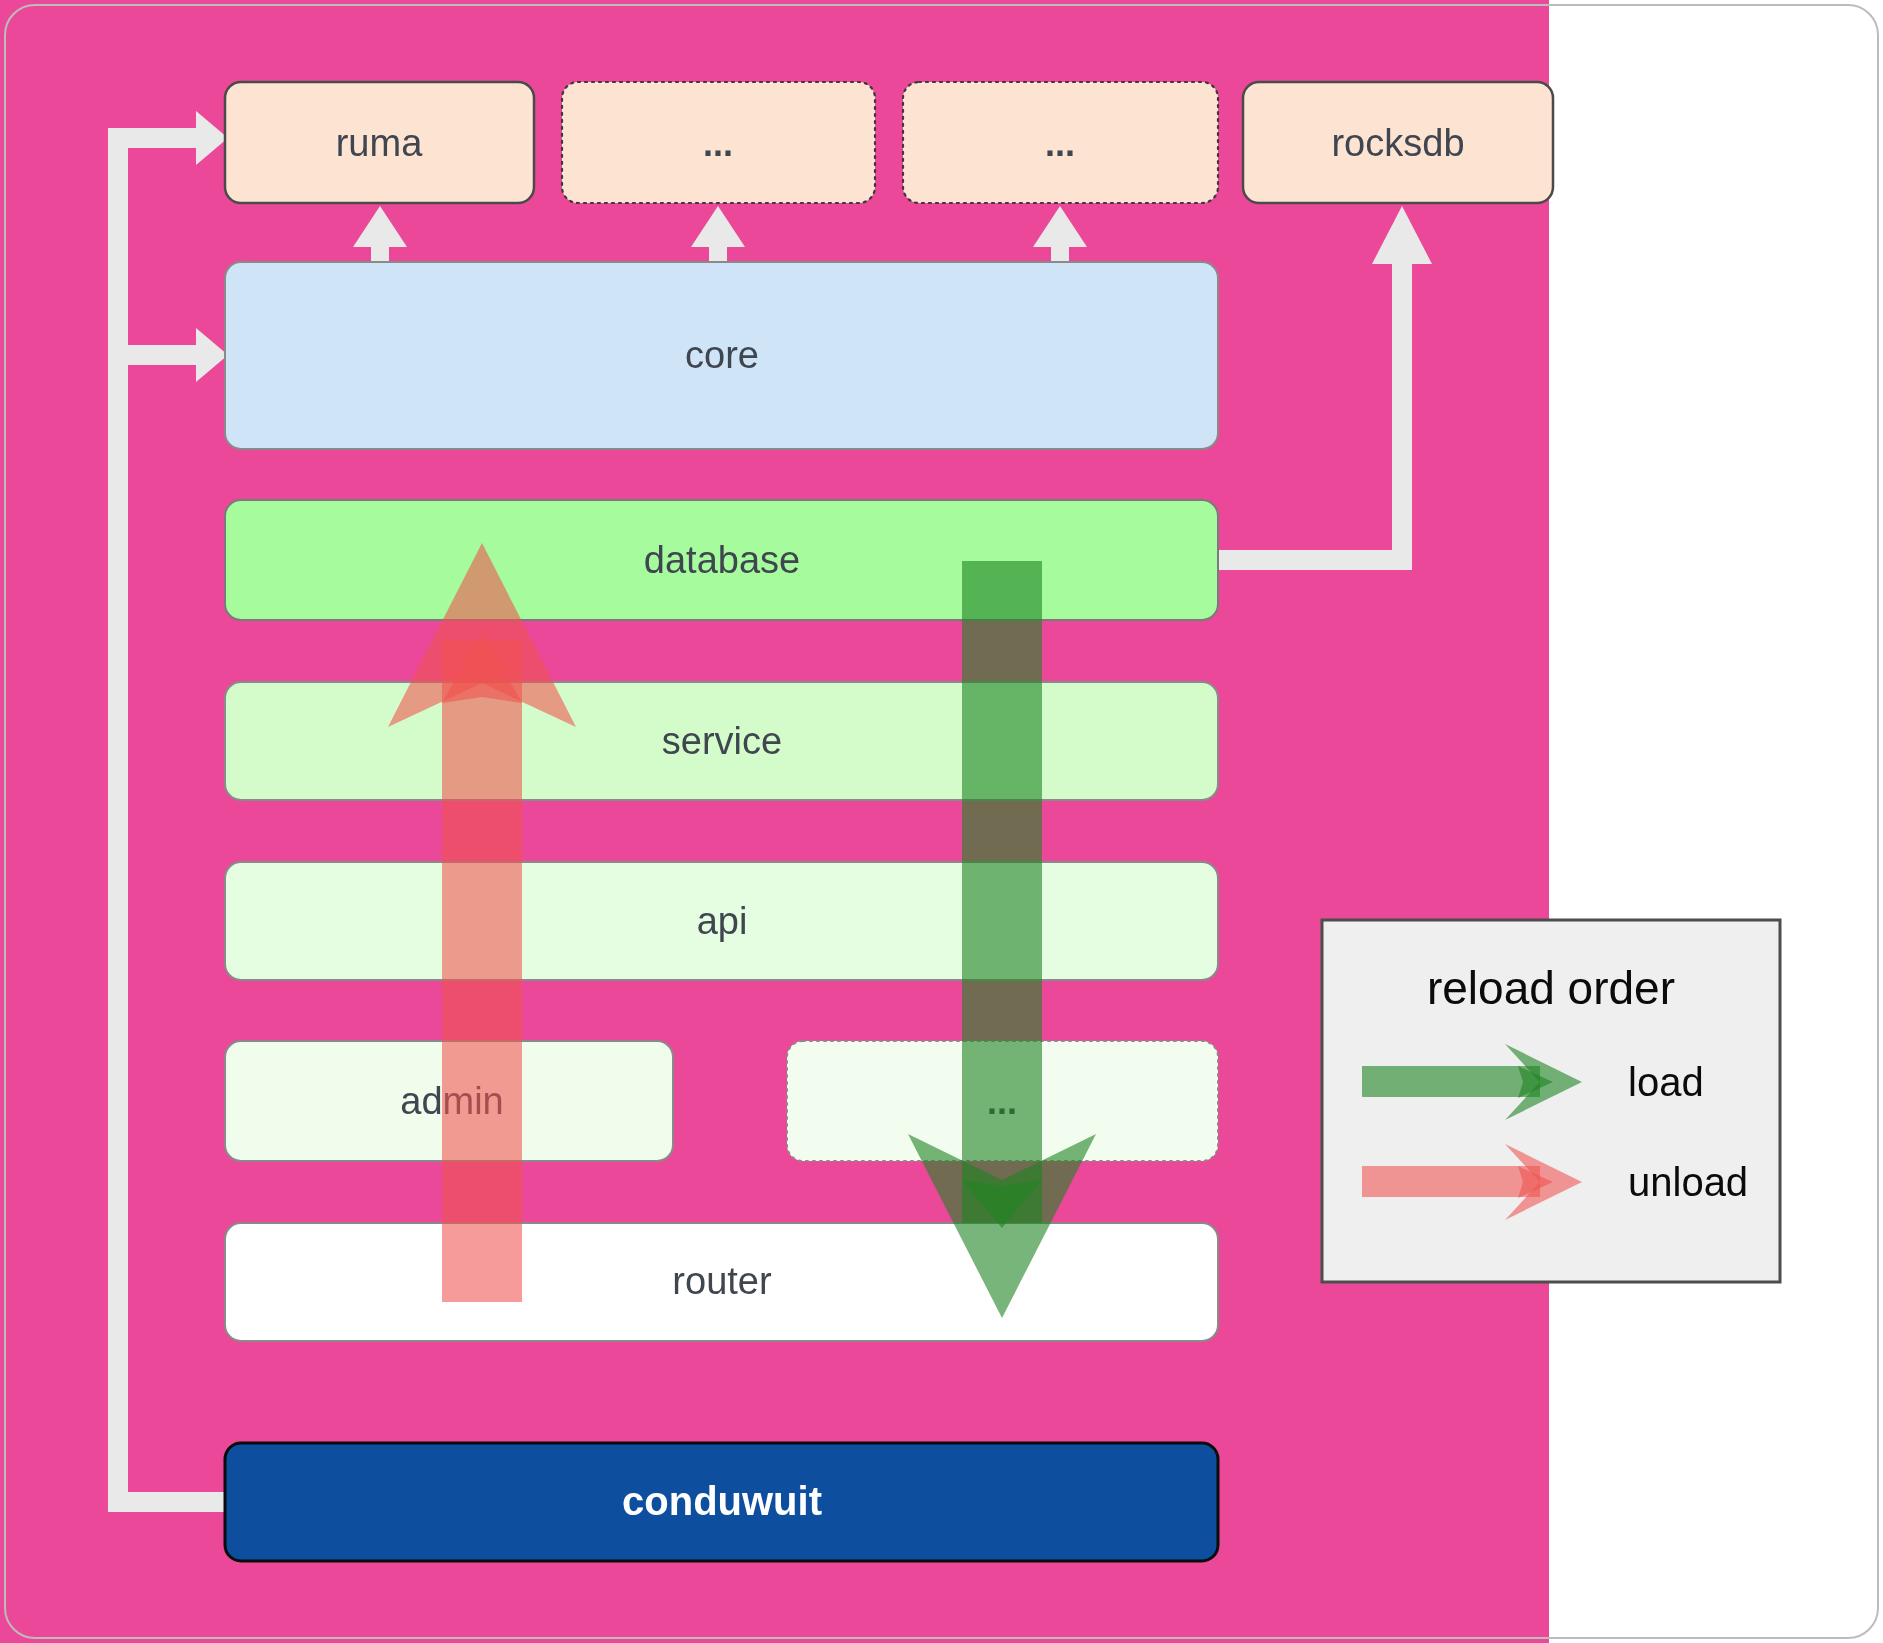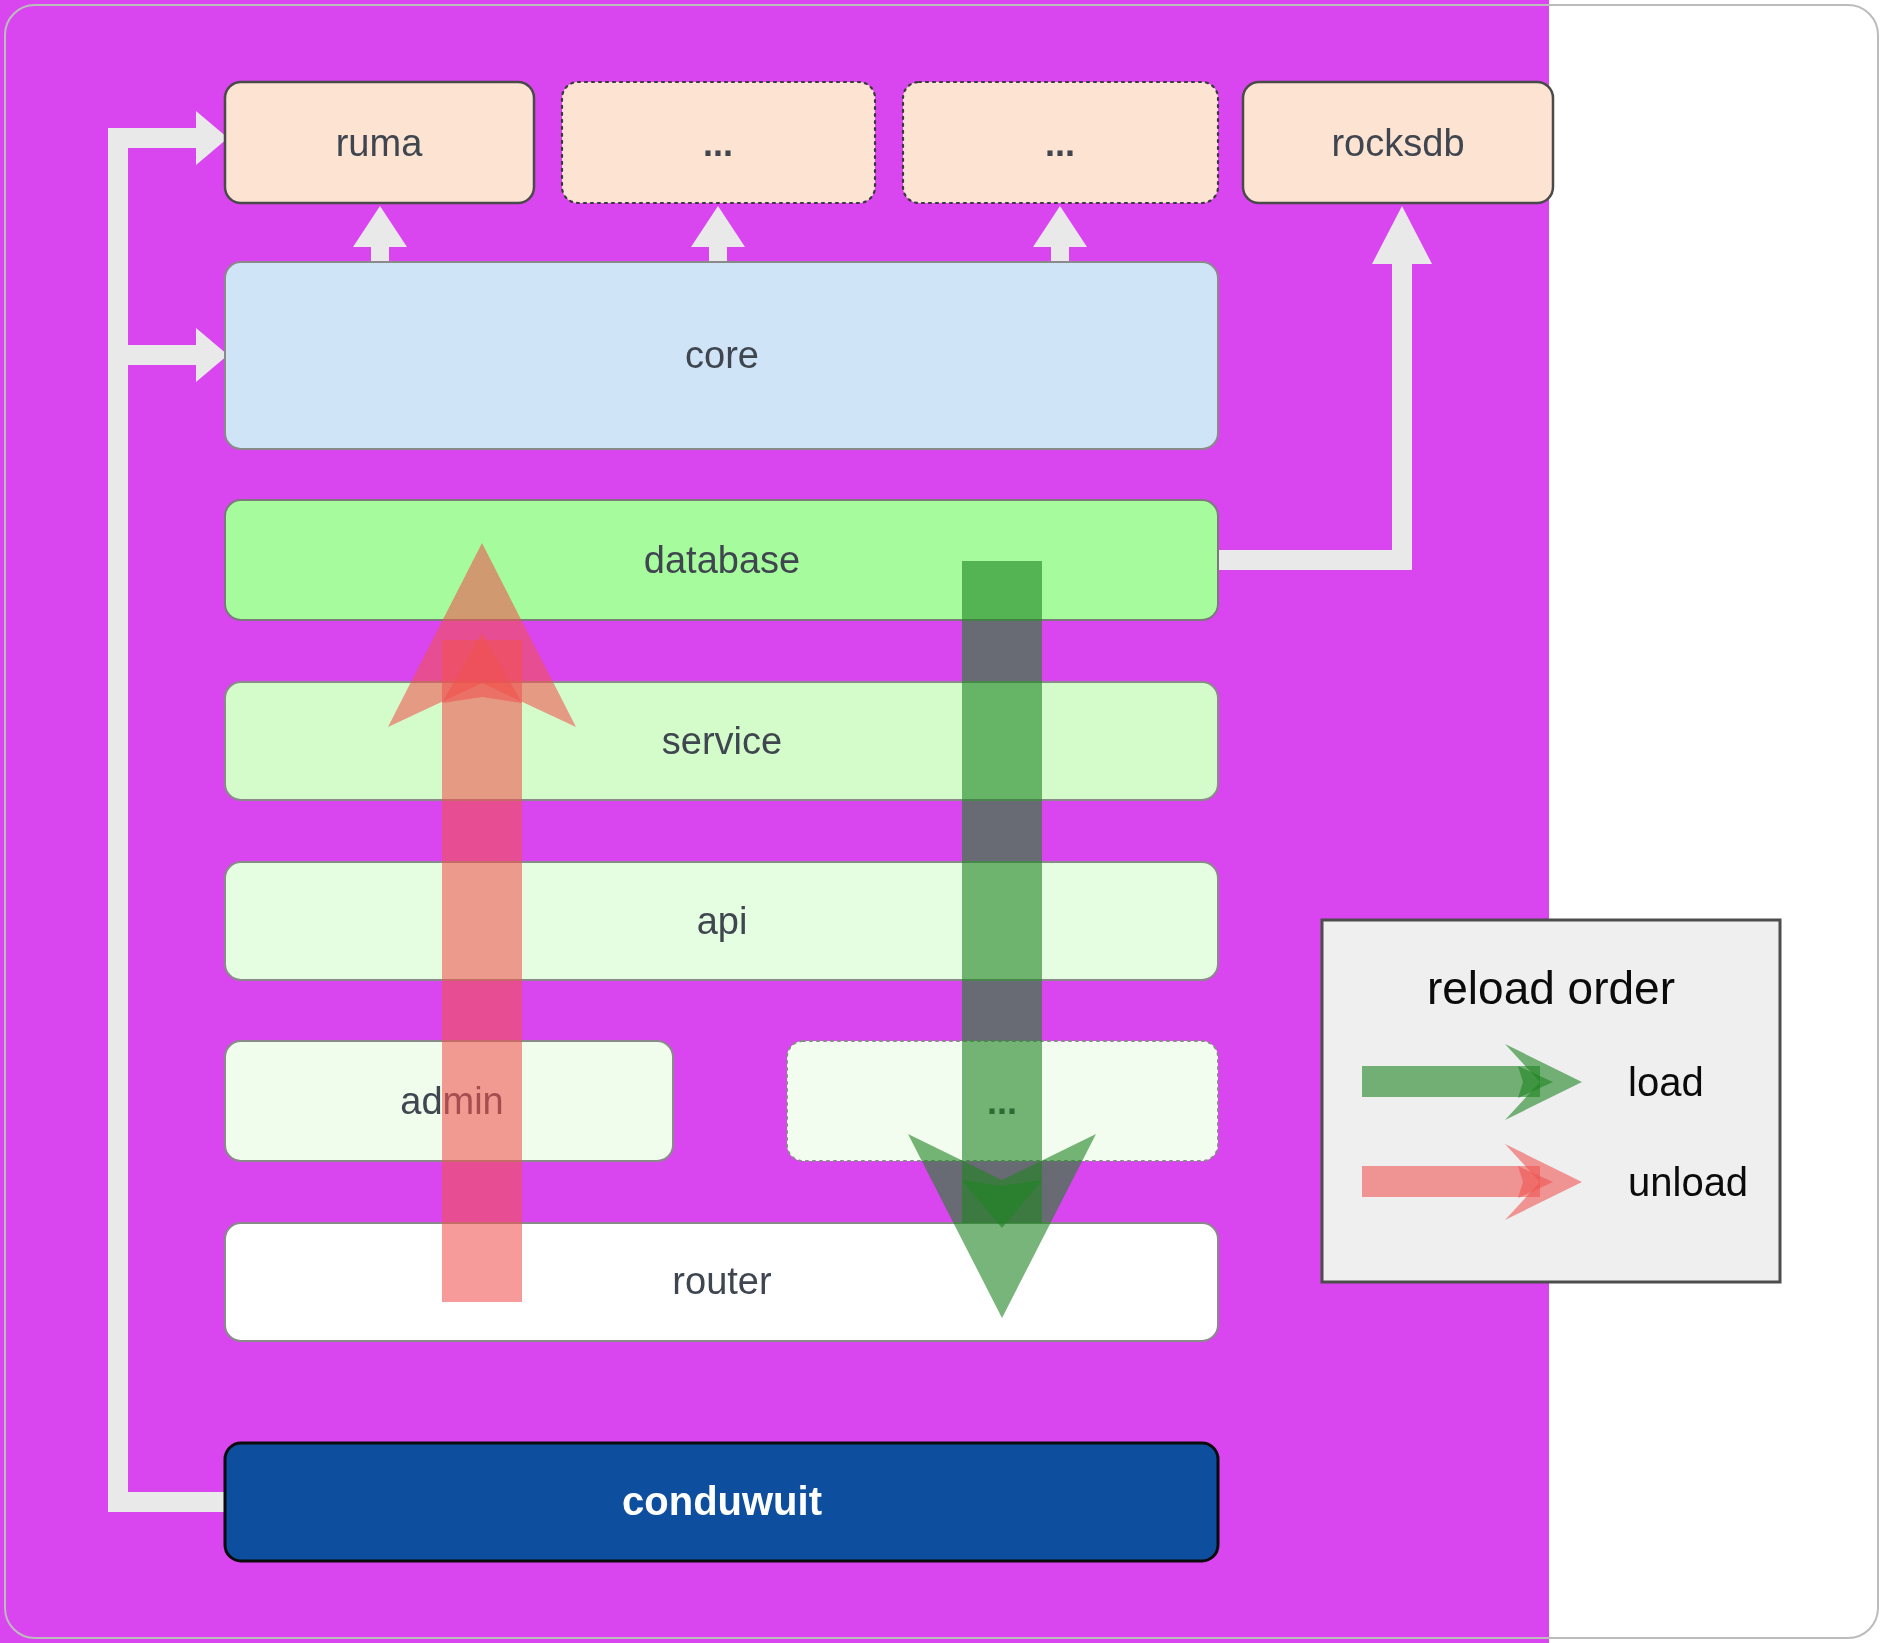--- a/index.html
+++ b/index.html
@@ -1,20 +1,20 @@
 <!DOCTYPE html>
 <html><head>
 <meta charset="utf-8">
 <style>
   html, body { margin: 0; padding: 0; background: #ffffff; }
   .stage {
     position: relative;
     width: 1549px;
     height: 1643px;
-    background: #d946ef;
+    background: #ec4899;
     font-family: "Liberation Sans", sans-serif;
   }
   svg { display: block; }
 
   
   .box-peach   { fill: #fce3d2; stroke: #4a4a4a; stroke-width: 2.5; }
   .box-peach-dotted { fill: #fce3d2; stroke: #3a3a3a; stroke-width: 2.2;
                       stroke-dasharray: 2 5; stroke-linecap: round; }
   .box-core    { fill: #d0e4f7; stroke: #8a8a8a; stroke-width: 2; }
   .box-db      { fill: #a6fb9d; stroke: #7a7a7a; stroke-width: 2; }

